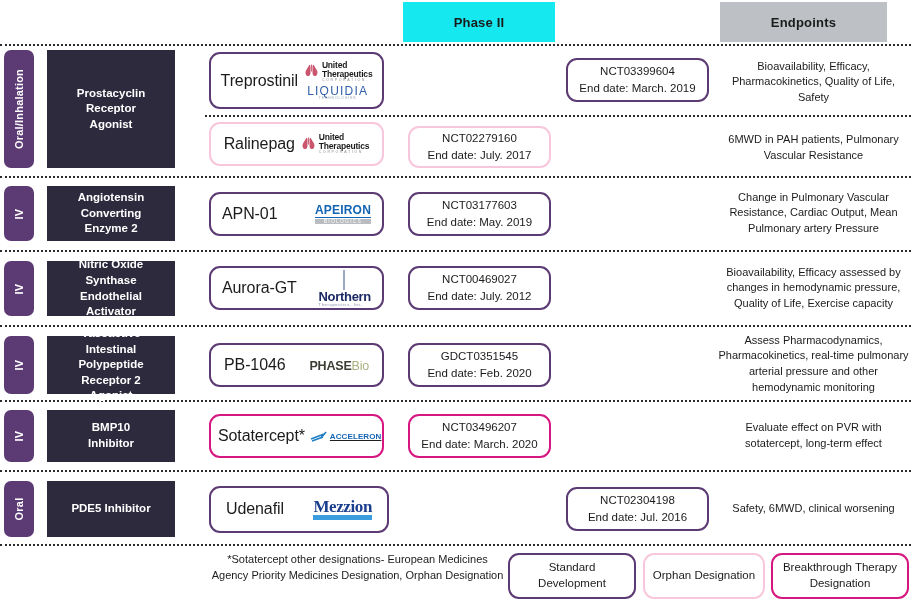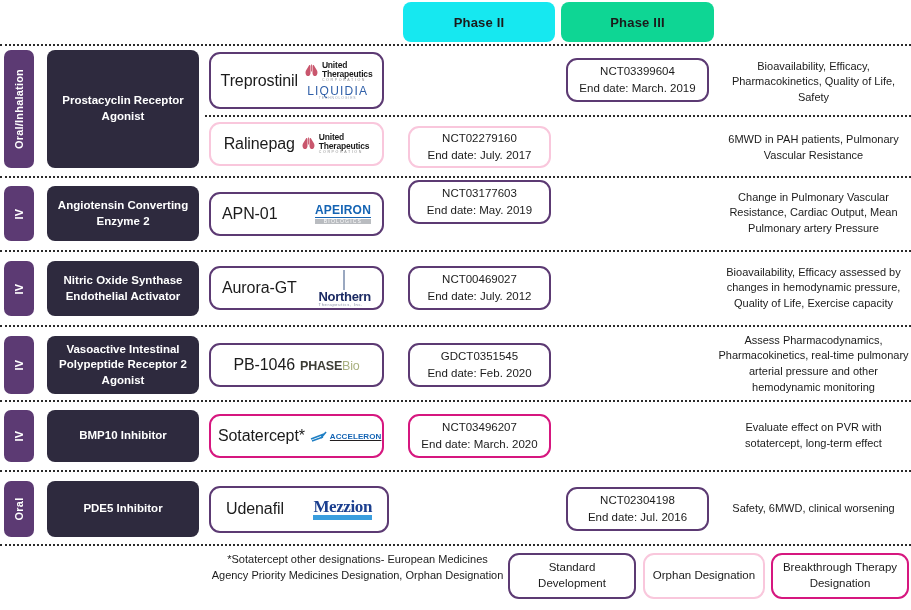--- a/index.html
+++ b/index.html
@@ -19,21 +19,21 @@
   
   .header-row {
     position: absolute;
     left: 0; top: 0;
     width: 911px; height: 44px;
   }
   .phase-badge {
     position: absolute;
     top: 2px;
     height: 40px;
-    border-radius: 8px;
+    border-radius: 0;
     display: flex;
     align-items: center;
     justify-content: center;
     font-size: 13px;
     font-weight: bold;
     color: #1b1b1b;
     letter-spacing: .2px;
   }
   .badge-ph2 { left: 403px; width: 152px; background: #16e8f0; }
   .badge-ph3 { left: 561px; width: 153px; background: #0ed694; }
@@ -70,32 +70,32 @@
     color: #ffffff;
     font-size: 11px;
     font-weight: bold;
     letter-spacing: .2px;
   }
 
   
   .target-box {
     position: absolute;
     left: 47px;
-    width: 152px;
+    width: 128px;
     background: #2e2a3e;
-    border-radius: 8px;
+    border-radius: 0;
     display: flex;
     align-items: center;
     justify-content: center;
     text-align: center;
     color: #ffffff;
     font-size: 11.5px;
     font-weight: bold;
     line-height: 1.35;
-    padding: 0 0;
+    padding: 0 24px;
     box-sizing: border-box;
   }
 
   
   .card {
     position: absolute;
     border-radius: 11px;
     background: #ffffff;
     box-sizing: border-box;
     display: flex;
@@ -238,22 +238,22 @@
   .legend-2 { left: 643px; width: 122px; border: 2.5px solid #f9c7dc; }
   .legend-3 { left: 771px; width: 138px; border: 2.5px solid #d6177f; }
 </style>
 </head>
 <body>
 
 <div class="header-row">
   <div class="phase-badge badge-ph2">
     <span>Phase II</span>
   </div>
-  <div class="phase-badge badge-ph3">
-    <span>Phase III</span>
+  <div class="phase-badge badge-end">
+    <span>Endpoints</span>
   </div>
 </div>
 
 <div class="hsep" style="top:44px"></div>
 <div class="hsep light" style="top:115px"></div>
 <div class="hsep" style="top:176px"></div>
 <div class="hsep" style="top:250px"></div>
 <div class="hsep" style="top:325px"></div>
 <div class="hsep" style="top:400px"></div>
 <div class="hsep" style="top:470px"></div>
@@ -333,21 +333,21 @@
 </div>
 <div class="card drug-card standard" style="top:192px;height:44px">
   <div class="drug-inner" style="justify-content:space-between;padding:0 4px">
     <span class="drug-name">APN-01</span>
     <span class="apeiron">
       <span class="apeiron-main">APEIRON</span>
       <span class="apeiron-sub">BIOLOGICS</span>
     </span>
   </div>
 </div>
-<div class="card trial-card ph2 standard" style="top:180px;height:44px">
+<div class="card trial-card ph2 standard" style="top:192px;height:44px">
   <div class="trial-text">
     <div>NCT03177603</div>
     <div>End date: May. 2019</div>
   </div>
 </div>
 <div class="endpoint" style="top:182px;height:62px">
   <span>Change in Pulmonary Vascular Resistance, Cardiac Output, Mean Pulmonary artery Pressure</span>
 </div>
 
 <div class="route-tab" style="top:261px;height:55px">
@@ -378,21 +378,21 @@
   <span>Bioavailability, Efficacy assessed by changes in hemodynamic pressure, Quality of Life, Exercise capacity</span>
 </div>
 
 <div class="route-tab" style="top:336px;height:58px">
   <span>IV</span>
 </div>
 <div class="target-box" style="top:336px;height:58px">
   <span>Vasoactive Intestinal Polypeptide Receptor 2 Agonist</span>
 </div>
 <div class="card drug-card standard" style="top:343px;height:44px">
-  <div class="drug-inner" style="padding:0 6px">
+  <div class="drug-inner" style="justify-content:space-between;padding:0 6px">
     <span class="drug-name">PB-1046</span>
     <span class="phasebio">
       <span class="phasebio-a">PHASE</span><span class="phasebio-b">Bio</span>
     </span>
   </div>
 </div>
 <div class="card trial-card ph2 standard" style="top:343px;height:44px">
   <div class="trial-text">
     <div>GDCT0351545</div>
     <div>End date: Feb. 2020</div>

